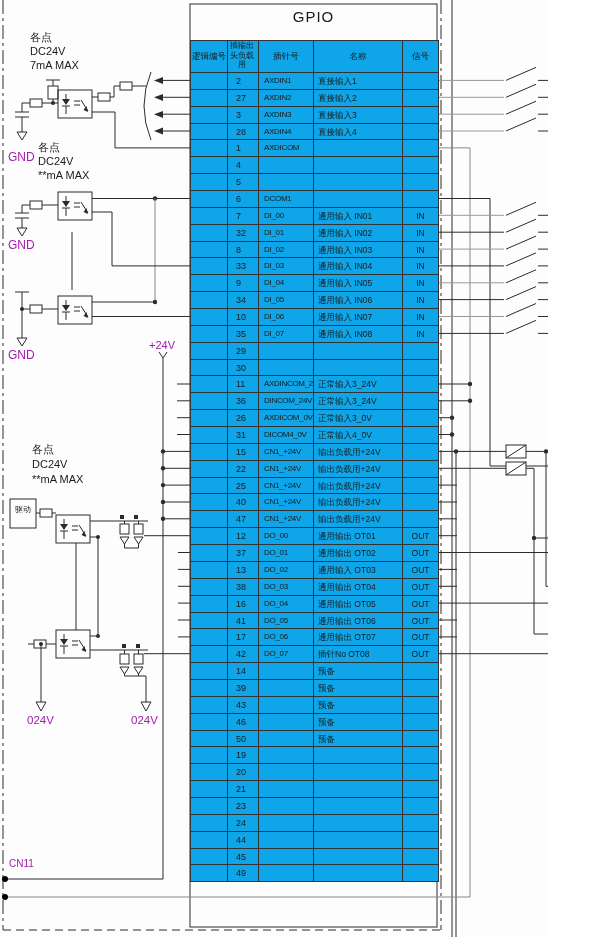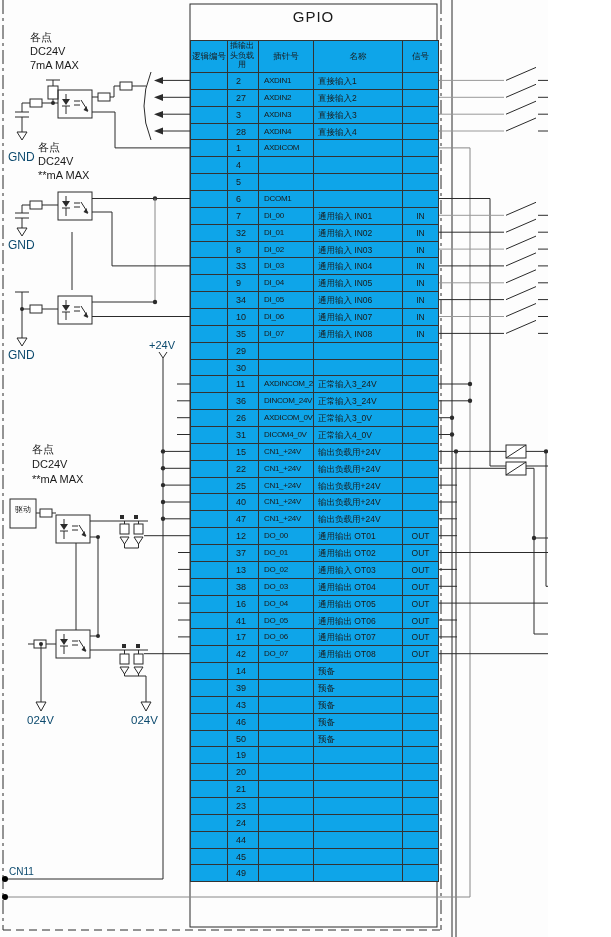--- a/index.html
+++ b/index.html
@@ -7,21 +7,21 @@
          font-family:Liberation Sans, sans-serif;color:#1a1a1a;}
   svg.schem{position:absolute;left:0;top:0;}
   svg.schem line,svg.schem path,svg.schem polyline{stroke:#2b2b2b;fill:none;stroke-width:1;}
   svg.schem rect{stroke:#2b2b2b;fill:none;stroke-width:1;}
   svg.schem rect.comp{fill:#fff;}
   svg.schem .g{stroke:#999;}
   svg.schem .g2{stroke:#888;}
   svg.schem .dot{fill:#2b2b2b;stroke:none;}
   svg.schem .f{fill:#2b2b2b;stroke:none;}
   svg.schem .hollow{fill:none;stroke:#2b2b2b;}
-  .lbl{position:absolute;white-space:nowrap;color:#0c4a6e;}
+  .lbl{position:absolute;white-space:nowrap;color:#a21caf;}
   .title{position:absolute;left:190px;top:8px;width:247px;text-align:center;
          font-size:15px;letter-spacing:1px;}
   .note{position:absolute;font-size:11px;line-height:14px;}
   .note div{white-space:nowrap;}
   .gnd{font-size:12px;}
   .v24{font-size:11px;}
   .v024{font-size:11.5px;}
   .cn11{font-size:10px;}
   .driverlbl{position:absolute;left:13px;top:505px;width:20px;font-size:8px;line-height:9px;
              word-break:break-all;text-align:center;}
@@ -376,21 +376,21 @@
 <div class="note" style="left:32px;top:442px;line-height:15px;">
   <div>各点</div>
   <div>DC24V</div>
   <div>**mA MAX</div>
 </div>
 
 <div class="driverlbl">驱动</div>
 
 <div class="lbl v024" style="left:27px;top:714px;">024V</div>
 <div class="lbl v024" style="left:131px;top:714px;">024V</div>
-<div class="lbl cn11" style="left:9px;top:858px;margin-top:8px;">CN11</div>
+<div class="lbl cn11" style="left:9px;top:858px;">CN11</div>
 
 <div class="pin-table">
   <div class="thead">
     <div class="th">逻辑编号</div>
     <div class="th plug">
       <span>插头</span>
       <span>输出负载用</span>
     </div>
     <div class="th">插针号</div>
     <div class="th">名称</div>
@@ -631,21 +631,21 @@
       <div class="td c0"></div>
       <div class="td c1">17</div>
       <div class="td c2">DO_06</div>
       <div class="td c3">通用输出 OT07</div>
       <div class="td c4">OUT</div>
     </div>
       <div class="tr">
       <div class="td c0"></div>
       <div class="td c1">42</div>
       <div class="td c2">DO_07</div>
-      <div class="td c3">通用输出 OT08</div>
+      <div class="td c3">插针No OT08</div>
       <div class="td c4">OUT</div>
     </div>
       <div class="tr">
       <div class="td c0"></div>
       <div class="td c1">14</div>
       <div class="td c2"></div>
       <div class="td c3">预备</div>
       <div class="td c4"></div>
     </div>
       <div class="tr">

